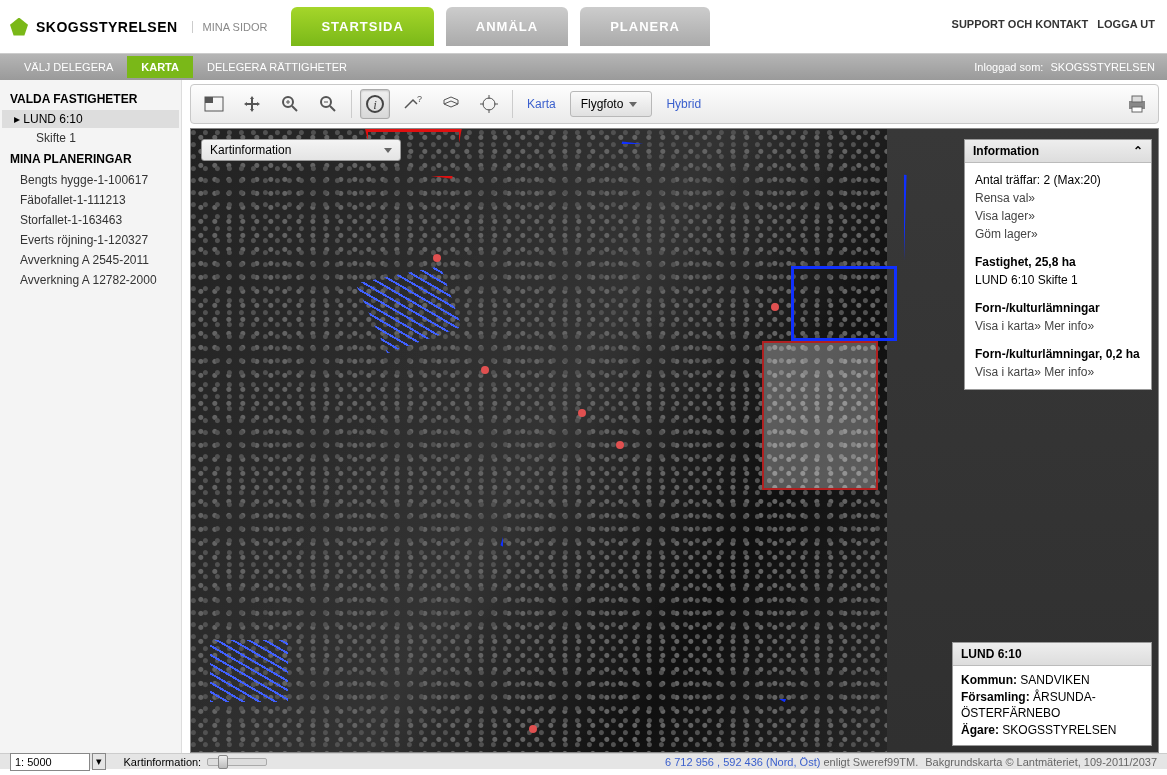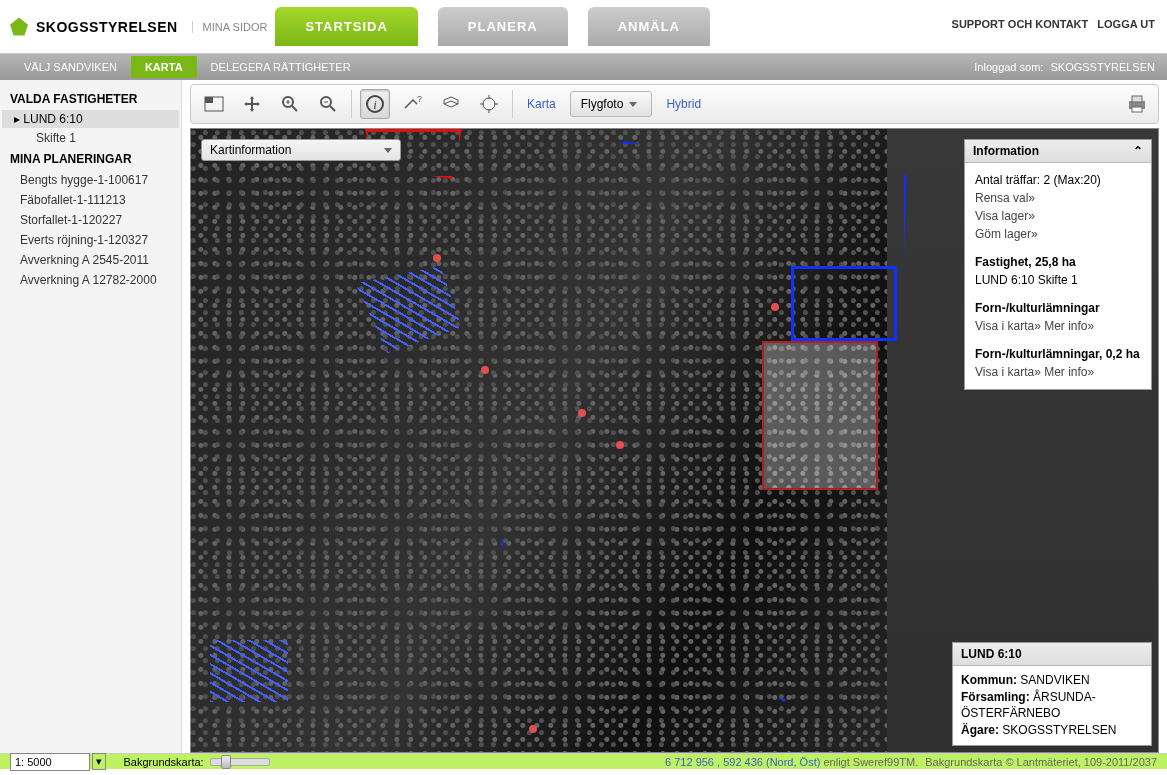--- a/index.html
+++ b/index.html
@@ -2,21 +2,21 @@
 <html><head>
 <meta charset="utf-8">
 <style>
   * { box-sizing: border-box; margin: 0; padding: 0; }
   body { font-family: Arial, sans-serif; font-size: 12px; background: #fff; width: 1167px; height: 775px; overflow: hidden; position: relative; }
   .topbar { height: 54px; background: #fff; border-bottom: 1px solid #ccc; display: flex; align-items: center; padding: 0 10px; position: relative; }
   .logo-area { display: flex; align-items: center; gap: 8px; }
   .logo-icon { width: 18px; height: 18px; background: #7ab818; clip-path: polygon(50% 0, 100% 40%, 80% 100%, 20% 100%, 0 40%); display:inline-block;}
   .logo-text { font-weight: bold; font-size: 14px; letter-spacing: 0.5px; }
   .logo-sub { color: #888; font-size: 11px; margin-left: 6px; border-left:1px solid #ccc; padding-left:10px;}
-  .main-tabs { display: flex; margin-left: 8px; gap: 20px; }
+  .main-tabs { display: flex; margin-left: 24px; gap: 12px; }
   .main-tab { padding: 12px 30px; background: linear-gradient(#ccc,#aaa); color: #fff; font-weight: bold; border-radius: 6px 6px 0 0; cursor: pointer; letter-spacing: 1px; font-size:13px;}
   .main-tab.active { background: linear-gradient(#a5d62a,#7ab818); }
   .top-right { position: absolute; right: 12px; top: 18px; font-size: 11px; font-weight: bold; color: #333; }
   .subbar { height: 26px; background: linear-gradient(#b5b5b5,#9a9a9a); display: flex; align-items: center; padding: 0 10px; color: #fff; font-size: 11px; position:relative;}
   .subtab { padding: 5px 14px; cursor: pointer; }
   .subtab.active { background: #7ab818; font-weight:bold;}
   .subbar-right { position: absolute; right: 12px; }
   .content { display: flex; height: calc(100% - 54px - 26px - 22px); }
   .sidebar { width: 182px; background: #f4f4f4; border-right: 1px solid #ddd; padding: 8px 2px; overflow:auto;}
   .sb-heading { font-weight: bold; font-size: 12px; padding: 4px 8px; }
@@ -46,71 +46,71 @@
   .kartinfo { position:absolute; top:10px; left:10px; width:200px; background:linear-gradient(#f4f4f4,#e4e4e4); border:1px solid #999; border-radius:3px; padding:3px 8px; font-size:12px; display:flex; align-items:center; justify-content:space-between;}
   .info-panel { position:absolute; top:10px; right:6px; width:188px; background:#fff; border:1px solid #999; font-size:12px; }
   .info-head { background:linear-gradient(#eee,#ddd); border-bottom:1px solid #bbb; padding:4px 8px; font-weight:bold; display:flex; justify-content:space-between;}
   .info-body { padding:8px 10px; line-height:1.5;}
   .info-body a { color:#444; text-decoration:none;}
   .info-sec { margin-top:10px;}
   .info-sec.first{margin-top:0;}
   .prop-panel { position:absolute; bottom:6px; right:6px; width:200px; background:#fff; border:1px solid #999; font-size:12px;}
   .prop-head { background:linear-gradient(#eee,#ddd); padding:4px 8px; font-weight:bold; border-bottom:1px solid #bbb;}
   .prop-body { padding:6px 8px; line-height:1.4;}
-  .bottombar { height:16px; background:#bef264; border-top:1px solid #ccc; display:flex; align-items:center; padding:0 10px; font-size:11px; position:relative;}
+  .bottombar { height:16px; background:#e5e5e5; border-top:1px solid #ccc; display:flex; align-items:center; padding:0 10px; font-size:11px; position:relative;}
   .scale-sel { width:80px; height:18px; border:1px solid #888; font-size:11px; padding:0 4px;}
   .opacity-lbl { margin-left:18px;}
   .slider { width:60px; height:8px; background:#ddd; border:1px solid #aaa; margin-left:6px; position:relative; border-radius:2px;}
   .slider-thumb { position:absolute; left:10px; top:-4px; width:10px; height:14px; background:linear-gradient(#eee,#bbb); border:1px solid #888; border-radius:2px;}
   .coords { position:absolute; right:10px; color:#3a5fcd; font-size:11px;}
   .coords span.grey{color:#666;}
   .caret { width:0;height:0;border-left:4px solid transparent;border-right:4px solid transparent;border-top:5px solid #666;display:inline-block;}
   svg { display:block;}
 </style>
 </head>
 <body>
 
 <div class="topbar">
   <div class="logo-area">
     <span class="logo-icon"></span>
     <span class="logo-text">SKOGSSTYRELSEN</span>
     <span class="logo-sub">MINA SIDOR</span>
   </div>
   <div class="main-tabs">
     <div class="main-tab active">STARTSIDA</div>
+    <div class="main-tab">ANMÄLA</div>
     <div class="main-tab">PLANERA</div>
-    <div class="main-tab">ANMÄLA</div>
   </div>
   <div class="top-right">
     <span>SUPPORT OCH KONTAKT</span>
     <span style="margin-left:6px;margin-top:32px;">LOGGA UT</span>
   </div>
 </div>
 
 <div class="subbar">
-  <div class="subtab">VÄLJ SANDVIKEN</div>
+  <div class="subtab">VÄLJ DELEGERA</div>
   <div class="subtab active">KARTA</div>
   <div class="subtab">DELEGERA RÄTTIGHETER</div>
   <div class="subbar-right">
     <span>Inloggad som:</span>
     <span style="margin-left:4px;">SKOGSSTYRELSEN</span>
   </div>
 </div>
 
 <div class="content">
 
   <div class="sidebar">
     <div class="sb-heading">VALDA FASTIGHETER</div>
     <div class="sb-active-prop">▸ <span>LUND 6:10</span></div>
     <div class="sb-item sub">Skifte 1</div>
 
     <div class="sb-heading">MINA PLANERINGAR</div>
     <div class="sb-item">Bengts hygge-1-100617</div>
     <div class="sb-item">Fäbofallet-1-111213</div>
-    <div class="sb-item">Storfallet-1-120227</div>
+    <div class="sb-item">Storfallet-1-163463</div>
     <div class="sb-item">Everts röjning-1-120327</div>
 
     <div class="sb-item">Avverkning A 2545-2011</div>
     <div class="sb-item">Avverkning A 12782-2000</div>
   </div>
 
   <div class="map-area">
     <div class="toolbar">
       <div class="tool-btn">
           <svg width="20" height="16">
@@ -238,21 +238,21 @@
           <div><b>Ägare:</b> <span>SKOGSSTYRELSEN</span></div>
         </div>
       </div>
     </div>
   </div>
 </div>
 
 <div class="bottombar">
   <input class="scale-sel" value="1: 5000" style="">
   <span style="margin-left:2px;border:1px solid #888;padding:1px 3px;cursor:pointer;">▾</span>
-  <span class="opacity-lbl">Bakgrundskarta:</span>
+  <span class="opacity-lbl">Kartinformation:</span>
   <div class="slider">
       <div class="slider-thumb"></div>
     </div>
   <div class="coords">
     <span>6 712 956</span> ,
     <span>592 436</span>
     <span>(Nord, Öst)</span>
     <span class="grey">enligt Sweref99TM.</span>
     <span class="grey" style="margin-left:4px;">Bakgrundskarta © Lantmäteriet, 109-2011/2037</span>
   </div>

